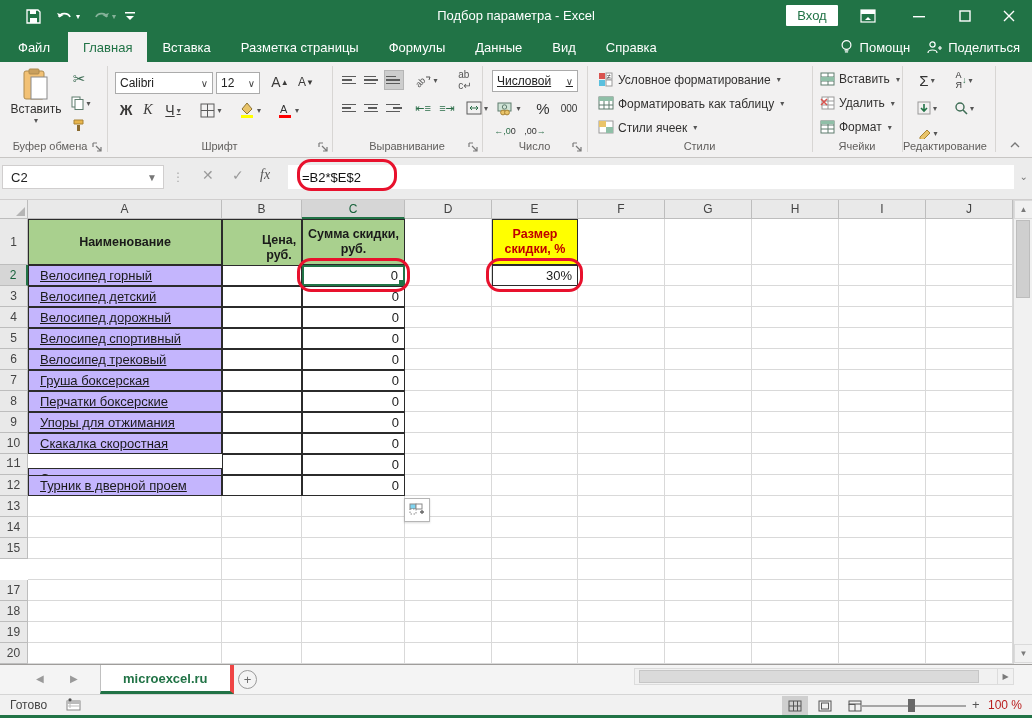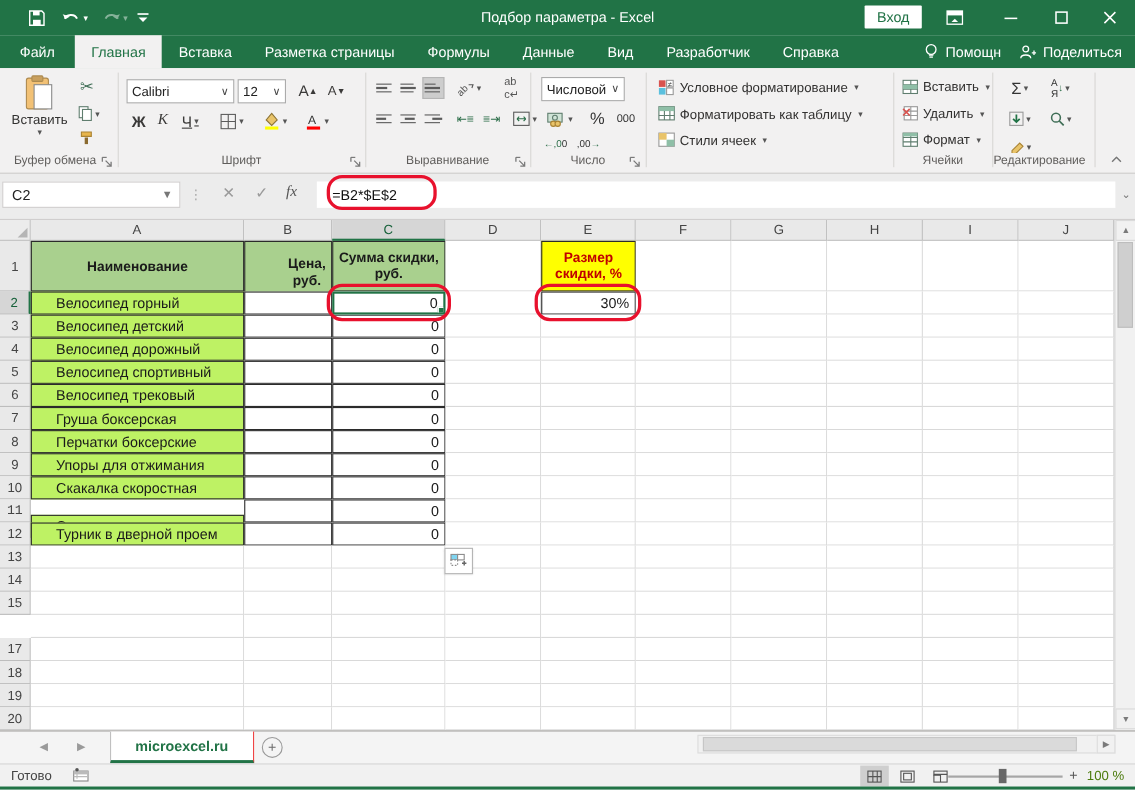--- a/index.html
+++ b/index.html
@@ -51,56 +51,56 @@
   #grid { left:0; top:200px; width:1032px; height:464px; background:#fff; overflow:hidden; }
   .ch,.rh { position:absolute; background:#e9e9e9; border-right:1px solid #bdbdbd; border-bottom:1px solid #bdbdbd; display:flex; align-items:center; justify-content:center; font-size:12px; color:#444; }
   .ch.selhdr { background:#d6d6d6; border-bottom:2px solid #217346; color:#17613a; }
   .rh.selhdr { background:#d6d6d6; border-right:2px solid #217346; color:#17613a; }
   #selectall { position:absolute; left:0; top:0; width:28px; height:19px; background:#ececec; border-right:1px solid #bdbdbd; border-bottom:1px solid #bdbdbd; }
   #selectall::after { content:""; position:absolute; right:2px; bottom:2px; border-left:9px solid transparent; border-bottom:9px solid #b5b5b5; }
   .cell { position:absolute; background:#fff; border-right:1px solid #d9d9d9; border-bottom:1px solid #d9d9d9; font-size:13px; color:#1a1a1a; display:flex; align-items:center; overflow:hidden; }
   .cell.tbl { border:1px solid #2b2b2b; }
   .cell.greenhdr { background:#a9d08e; font-weight:bold; justify-content:center; text-align:center; line-height:1.2; font-size:12.5px; }
   .cell.yellowhdr { background:#ffff00; color:#c00000; font-weight:bold; justify-content:center; text-align:center; line-height:1.2; font-size:12.5px; }
-  .cell.item { background:#bef264; padding-left:22px; }
+  .cell.item { background:#c4b5fd; padding-left:11px;text-decoration:underline; }
   .cell.num { justify-content:flex-end; padding-right:5px; }
   .cell.selcell { border:2px solid #217346; background:#fff; z-index:3; }
   .cell.selcell::after { content:""; position:absolute; right:-2px; bottom:-2px; width:5px; height:5px; background:#217346; border:1px solid #fff; }
 
   
   #vscroll { position:absolute; left:1013px; top:200px; width:19px; height:464px; background:#f1f1f1; border-left:1px solid #d4d4d4; }
   .varrow { position:absolute; left:0; width:19px; height:19px; display:flex; align-items:center; justify-content:center; font-size:8px; color:#7a7a7a; background:#f1f1f1; border:1px solid #dadada; }
   #vthumb { position:absolute; left:2px; top:20px; width:14px; height:78px; background:#cfcfcf; border:1px solid #bdbdbd; }
 
   
   .red-oval { position:absolute; border:3px solid #e8112d; border-radius:14px; z-index:40; }
 
   
   #autofill { position:absolute; left:404px; top:498px; width:26px; height:24px; background:#fff; border:1px solid #b5b5b5; box-shadow:0 1px 2px rgba(0,0,0,.15); display:flex; align-items:center; justify-content:center; z-index:5; }
 
   
   #sheetbar { left:0; top:664px; width:1032px; height:30px; background:#f4f4f4; border-top:1px solid #9f9d9b; font-size:13px; }
   .navarr { position:absolute; top:8px; color:#9a9a9a; font-size:10px; }
-  #sheet-tab { position:absolute; left:100px; top:0; height:29px; background:#fff; border-left:1px solid #c0c0c0; border-right:1px solid #ef4444; border-bottom:3px solid #217346; display:flex; align-items:center; padding:0 22px; color:#217346; font-weight:bold; }
+  #sheet-tab { position:absolute; left:100px; top:0; height:29px; background:#fff; border-left:1px solid #c0c0c0; border-right:4px solid #ef4444; border-bottom:3px solid #217346; display:flex; align-items:center; padding:0 22px; color:#217346; font-weight:bold; }
   #addsheet { position:absolute; left:238px; top:5px; width:19px; height:19px; border:1px solid #9a9a9a; border-radius:50%; color:#6a6a6a; display:flex; align-items:center; justify-content:center; font-size:13px; }
   #hscroll { position:absolute; left:634px; top:3px; width:380px; height:17px; background:#f1f1f1; border:1px solid #dcdcdc; }
   #hthumb { position:absolute; left:4px; top:1px; width:340px; height:13px; background:#dadada; border:1px solid #c6c6c6; }
   #harrow { position:absolute; right:-1px; top:-1px; width:17px; height:17px; background:#f1f1f1; border:1px solid #dcdcdc; display:flex; align-items:center; justify-content:center; color:#7a7a7a; font-size:8px; }
 
   
   #statusbar { left:0; top:694px; width:1032px; height:21px; background:#f1f1f1; border-top:1px solid #d5d5d5; font-size:12px; color:#444; }
   #status-ready { position:absolute; left:10px; top:3px; }
   #macro-icon { position:absolute; left:66px; top:3px; }
   .viewbtn { position:absolute; top:1px; width:26px; height:19px; display:flex; align-items:center; justify-content:center; }
   .viewbtn.active { background:#cfcfcf; }
   #zoom-minus { position:absolute; left:848px; top:2px; color:#555; font-size:13px; }
   #zoom-track { position:absolute; left:862px; top:10px; width:104px; height:2px; background:#a6a6a6; }
   #zoom-thumb { position:absolute; left:908px; top:4px; width:7px; height:13px; background:#686868; }
   #zoom-plus { position:absolute; left:972px; top:2px; color:#555; font-size:13px; }
-  #zoom-label { position:absolute; left:988px; top:3px; color:#4d7c0f; }
+  #zoom-label { position:absolute; left:988px; top:3px; color:#b91c1c; }
   #greenstrip { left:0; top:715px; width:1032px; height:3px; background:#217346; }
 
   svg { display:block; }
 </style>
 </head>
 <body>
 
 <div id="titlebar" class="abs">
   <div class="qat-btn" style="left:26px;">
     <svg width="15" height="15" viewBox="0 0 15 15">
@@ -157,21 +157,20 @@
 
 <div id="tabbar" class="abs">
   <div class="rtab filetab">Файл</div>
   <div id="tab-strip" style="display:flex;align-items:stretch;">
       <div class="rtab active">Главная</div>
       <div class="rtab">Вставка</div>
       <div class="rtab">Разметка страницы</div>
       <div class="rtab">Формулы</div>
       <div class="rtab">Данные</div>
       <div class="rtab">Вид</div>
-      <div class="rtab">Разработчик</div>
       <div class="rtab">Справка</div>
     </div>
   <div id="tab-right">
     <span style="display:flex;">
       <svg width="15" height="16" viewBox="0 0 15 16">
           <circle cx="7.5" cy="6" r="4.4" fill="none" stroke="#fff" stroke-width="1.2"></circle>
           <rect x="5.5" y="10.5" width="4" height="1.2" fill="#fff"></rect>
           <rect x="5.9" y="12.3" width="3.2" height="1.2" fill="#fff"></rect>
         </svg>
     </span>
@@ -326,21 +325,21 @@
       </svg>
   </div>
   <div class="glabel" style="left:332px;width:150px;">Выравнивание</div>
   <div class="launcher" style="left:468px;">
     <svg width="10" height="10" viewBox="0 0 10 10">
         <path d="M1 1 v4 M1 1 h4" stroke="#7a7a7a" stroke-width="1.2"></path>
         <path d="M4 4 l5 5 M9 5 v4 h-4" stroke="#7a7a7a" stroke-width="1.2" fill="none"></path>
       </svg>
   </div>
 
-  <div class="combo" style="left:492px;top:8px;width:76px;">
+  <div class="combo" style="left:492px;top:8px;width:86px;text-decoration:underline;">
     <span class="cv">Числовой</span>
       <span class="chev">∨</span>
   </div>
   <div class="rbtn dd" style="left:492px;top:36px;width:34px;height:20px;">
     <svg width="17" height="15" viewBox="0 0 17 15">
         <rect x="1" y="2" width="13" height="8" fill="#cfe3d6" stroke="#5f7d6e"></rect>
         <circle cx="7.5" cy="6" r="2.2" fill="none" stroke="#5f7d6e"></circle>
         <circle cx="6" cy="11.5" r="2.4" fill="#e9c46a" stroke="#a98334"></circle>
         <circle cx="10" cy="11.5" r="2.4" fill="#e9c46a" stroke="#a98334"></circle>
       </svg>
@@ -376,20 +375,21 @@
     <span>Форматировать как таблицу</span>
   </div>
   <div class="srow dd" style="left:598px;top:58px;">
     <svg width="16" height="15" viewBox="0 0 16 15">
         <rect x="1" y="1" width="14" height="12" fill="#fff" stroke="#999"></rect>
         <rect x="1" y="1" width="7" height="6" fill="#e9c46a"></rect>
         <rect x="8" y="7" width="7" height="6" fill="#8fbfa7"></rect>
       </svg>
     <span>Стили ячеек</span>
   </div>
+  <div class="glabel" style="left:587px;width:225px;">Стили</div>
 
   <div class="srow dd" style="left:820px;top:10px;">
     <svg width="15" height="14" viewBox="0 0 15 14">
         <rect x="1" y="1" width="13" height="12" fill="#fff" stroke="#5f7d6e"></rect>
         <path d="M1 5 h13 M1 9 h13 M8 1 v12" stroke="#5f7d6e"></path>
         <rect x="1" y="5" width="13" height="4" fill="#8fbfa7"></rect>
       </svg>
     <span>Вставить</span>
   </div>
   <div class="srow dd" style="left:820px;top:34px;">

